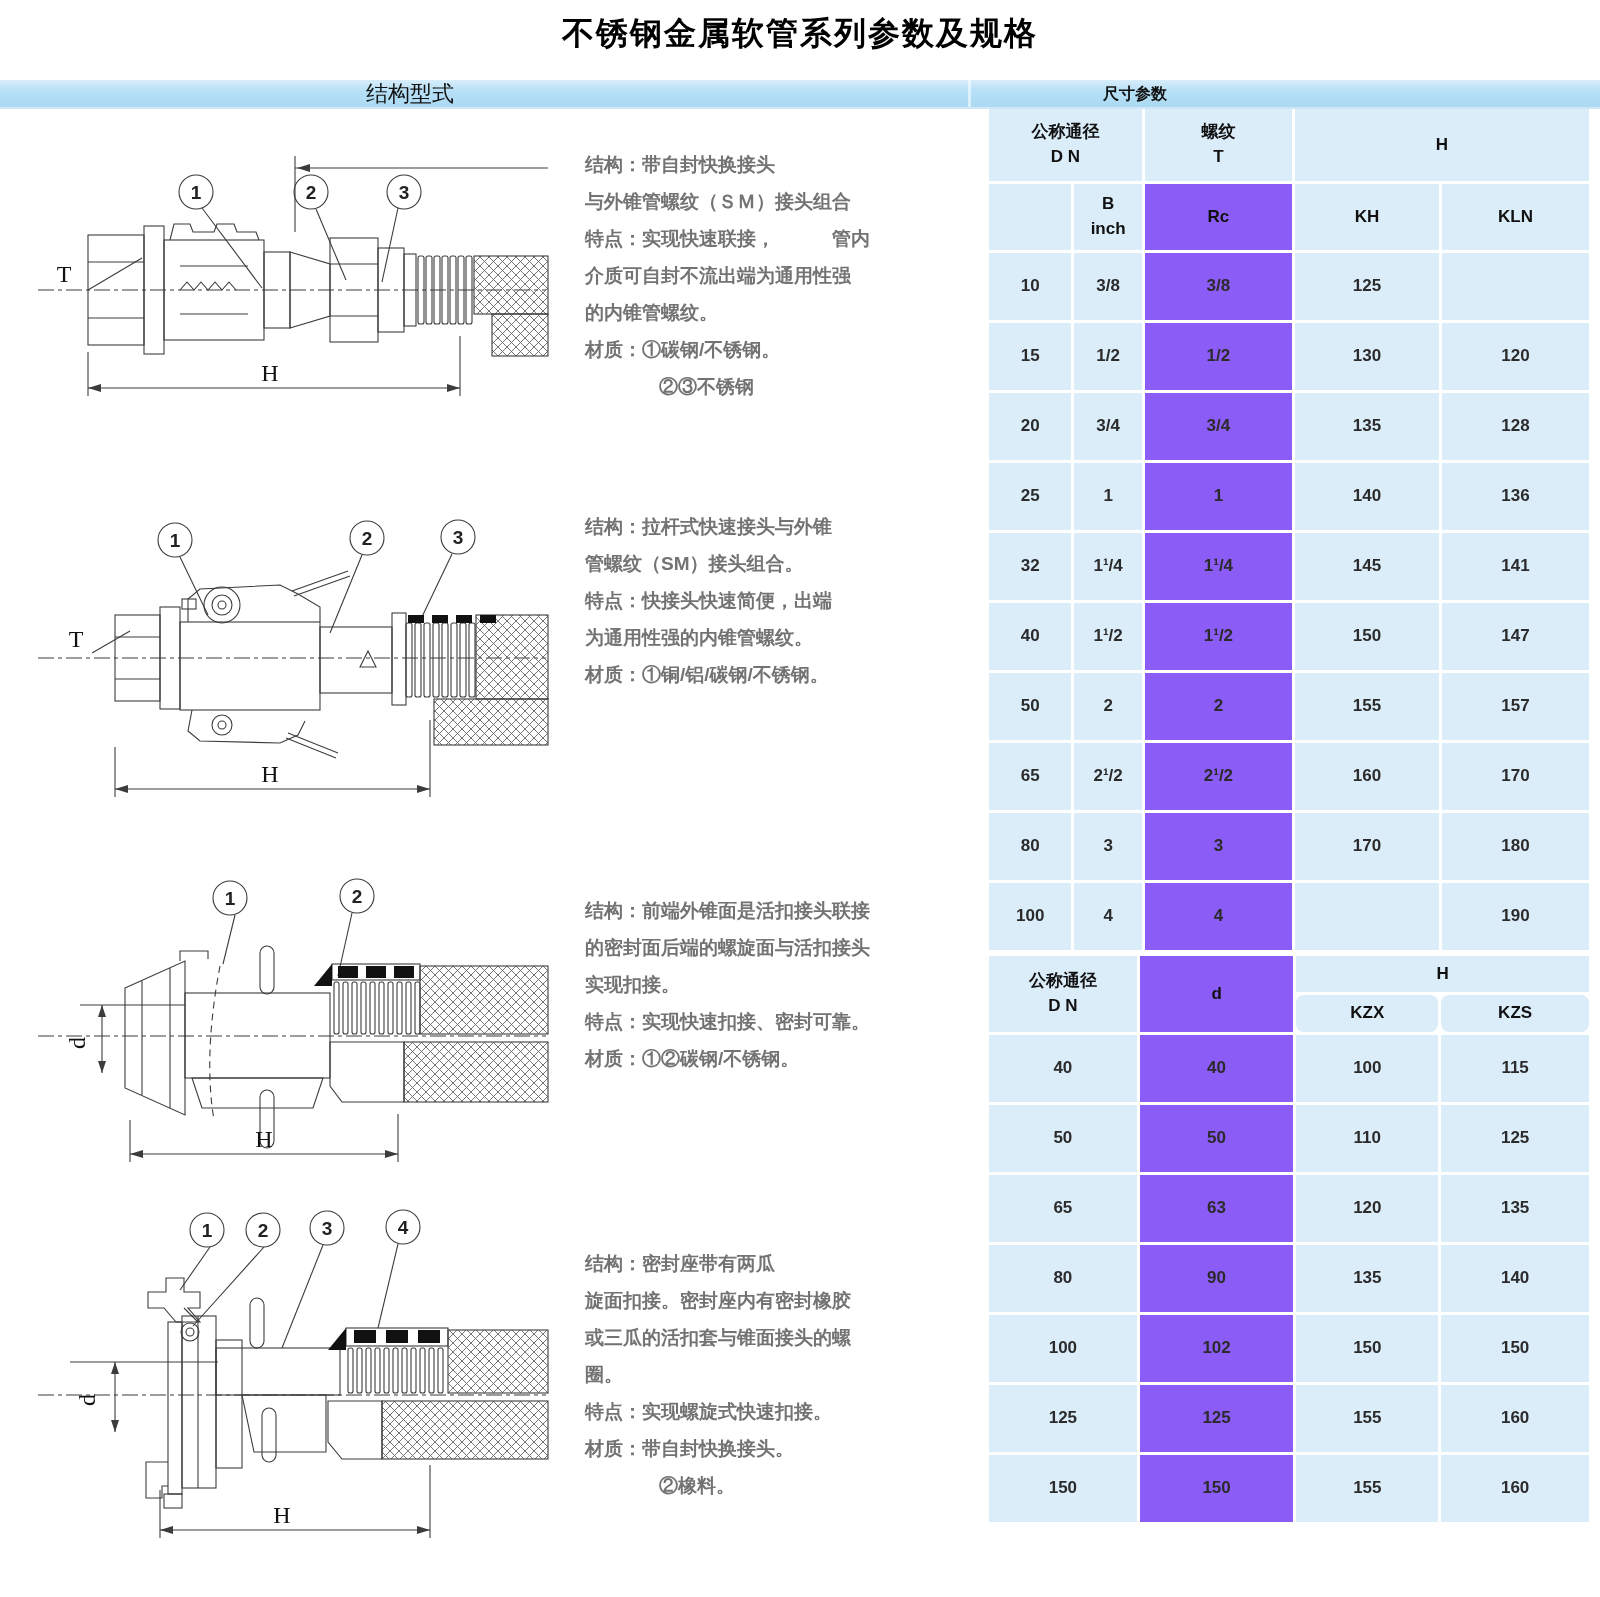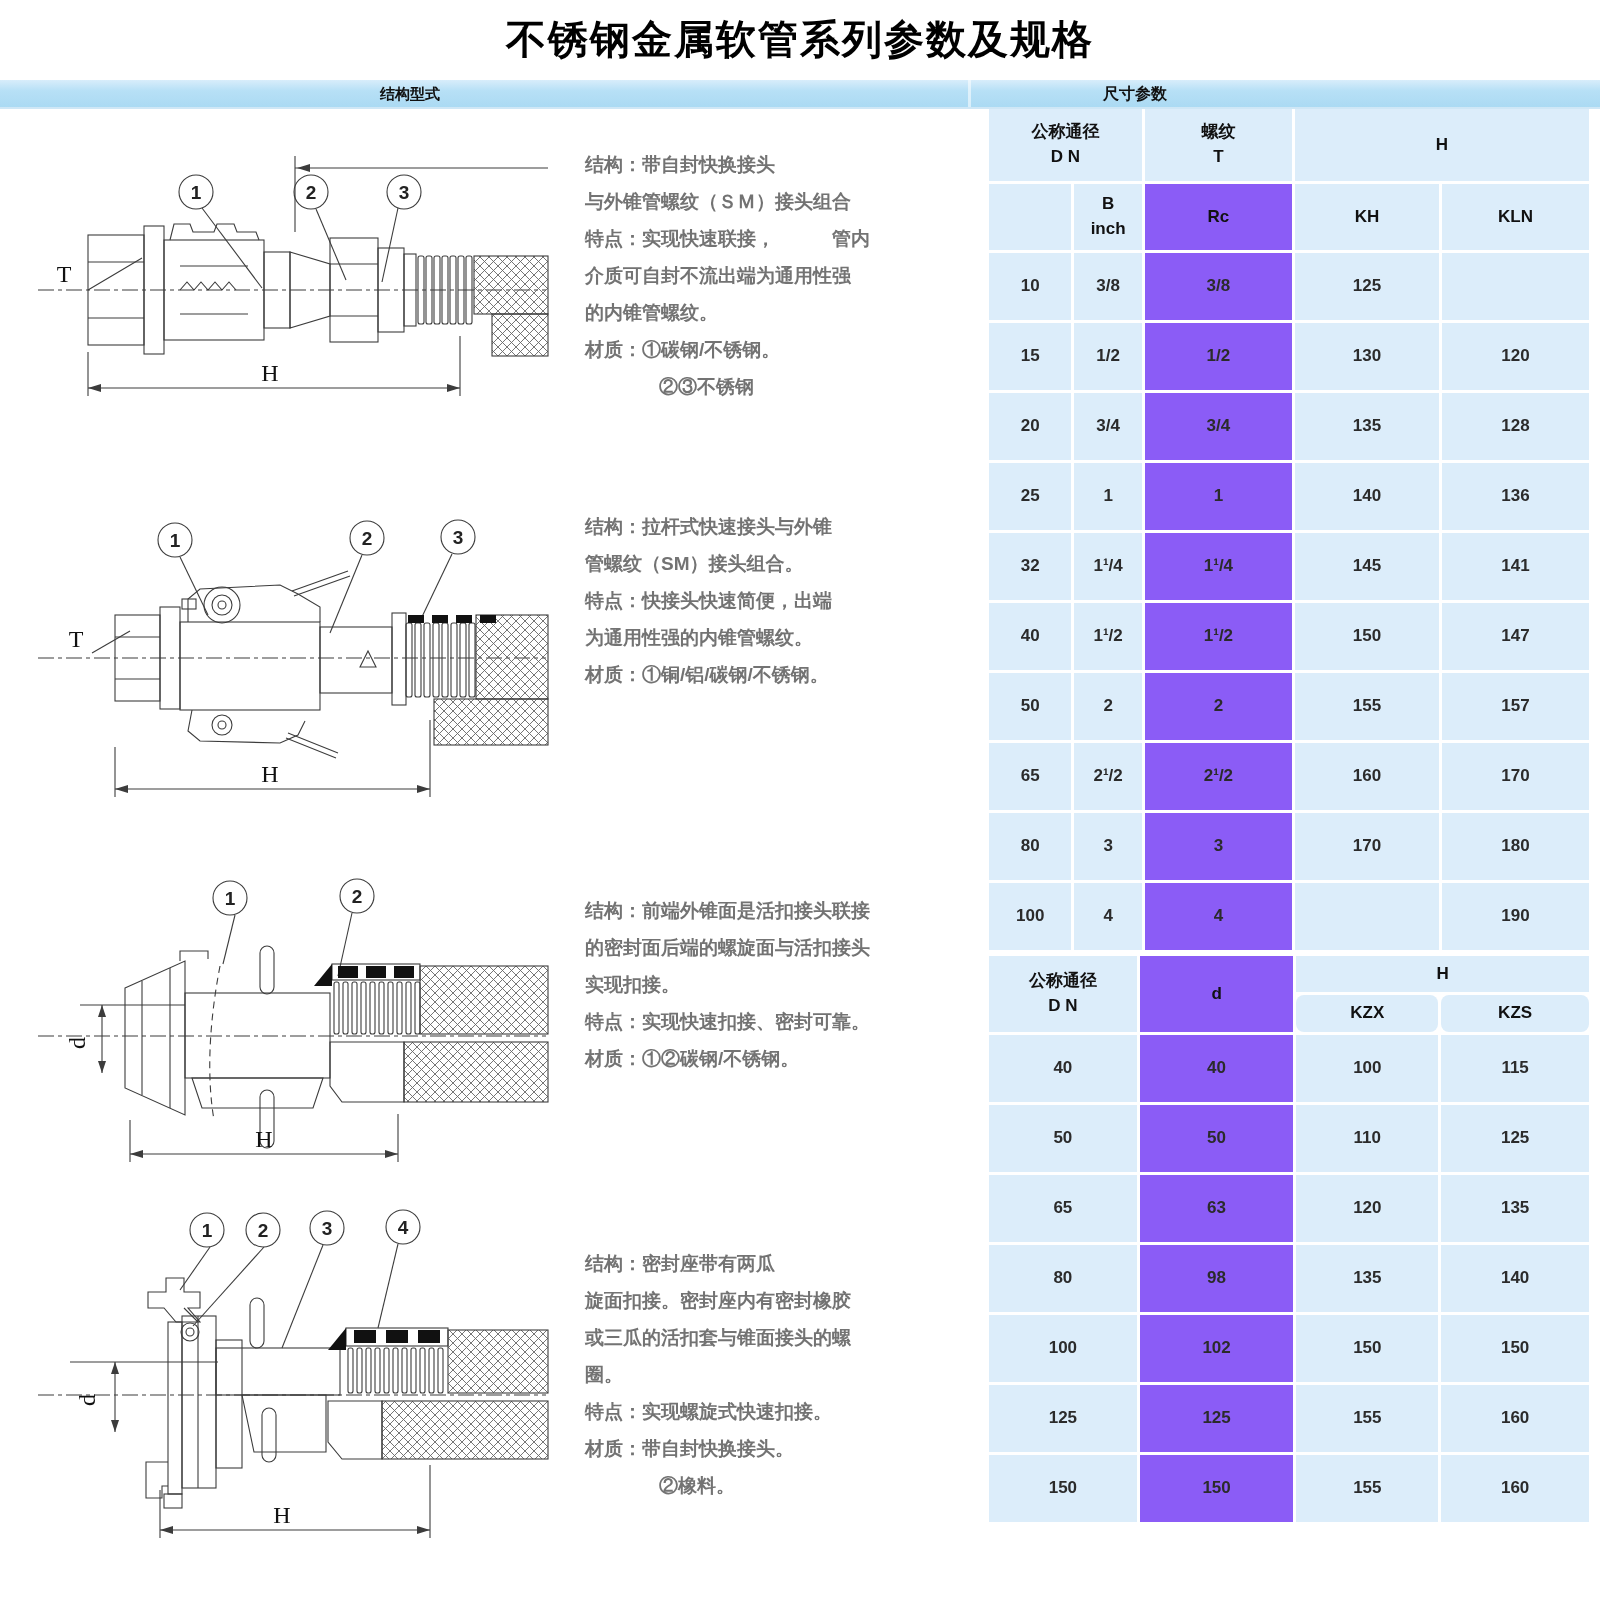--- a/index.html
+++ b/index.html
@@ -2,28 +2,28 @@
 <html><head>
 <meta charset="utf-8">
 <style>
   html,body{margin:0;padding:0;}
   body{
     width:1600px;height:1597px;position:relative;background:#ffffff;
     font-family:"Liberation Sans",sans-serif;color:#111;overflow:hidden;
   }
   .page-title{
     position:absolute;top:12px;left:0;width:100%;text-align:center;
-    font-size:40px;font-weight:700;letter-spacing:2px;color:#000;
+    font-size:32px;font-weight:700;letter-spacing:2px;color:#000;
   }
   .band{
     position:absolute;top:80px;left:0;width:1600px;height:27px;
     background:linear-gradient(180deg,#d8edfb 0%,#b7e0f6 40%,#abdaf3 100%);
     display:flex;border-bottom:2px solid #cfe7f6;
   }
-  .band .bl{width:820px;text-align:center;font-weight:700;font-size:15px;line-height:27px;}
+  .band .bl{width:820px;text-align:center;font-weight:400;font-size:22px;line-height:27px;}
   .band .br{width:630px;text-align:center;font-weight:700;font-size:16px;line-height:27px;}
   .band .bdiv{position:absolute;left:968px;top:0;width:3px;height:27px;background:rgba(255,255,255,0.55);}
 
   
   .right-panel{position:absolute;left:986px;top:106px;width:606px;}
   table.spec{border-collapse:separate;border-spacing:3px;width:100%;table-layout:fixed;}
   table.spec td{
     text-align:center;vertical-align:middle;
     font-size:17px;font-weight:600;color:#2b2b2b;line-height:1.45;
   }
@@ -498,21 +498,21 @@
           <td class="c-blue">125</td>
         </tr>
         <tr>
           <td class="c-blue">65</td>
           <td class="c-light">63</td>
           <td class="c-blue">120</td>
           <td class="c-blue">135</td>
         </tr>
         <tr>
           <td class="c-blue">80</td>
-          <td class="c-light">98</td>
+          <td class="c-light">90</td>
           <td class="c-blue">135</td>
           <td class="c-blue">140</td>
         </tr>
         <tr>
           <td class="c-blue">100</td>
           <td class="c-light">102</td>
           <td class="c-blue">150</td>
           <td class="c-blue">150</td>
         </tr>
         <tr>

